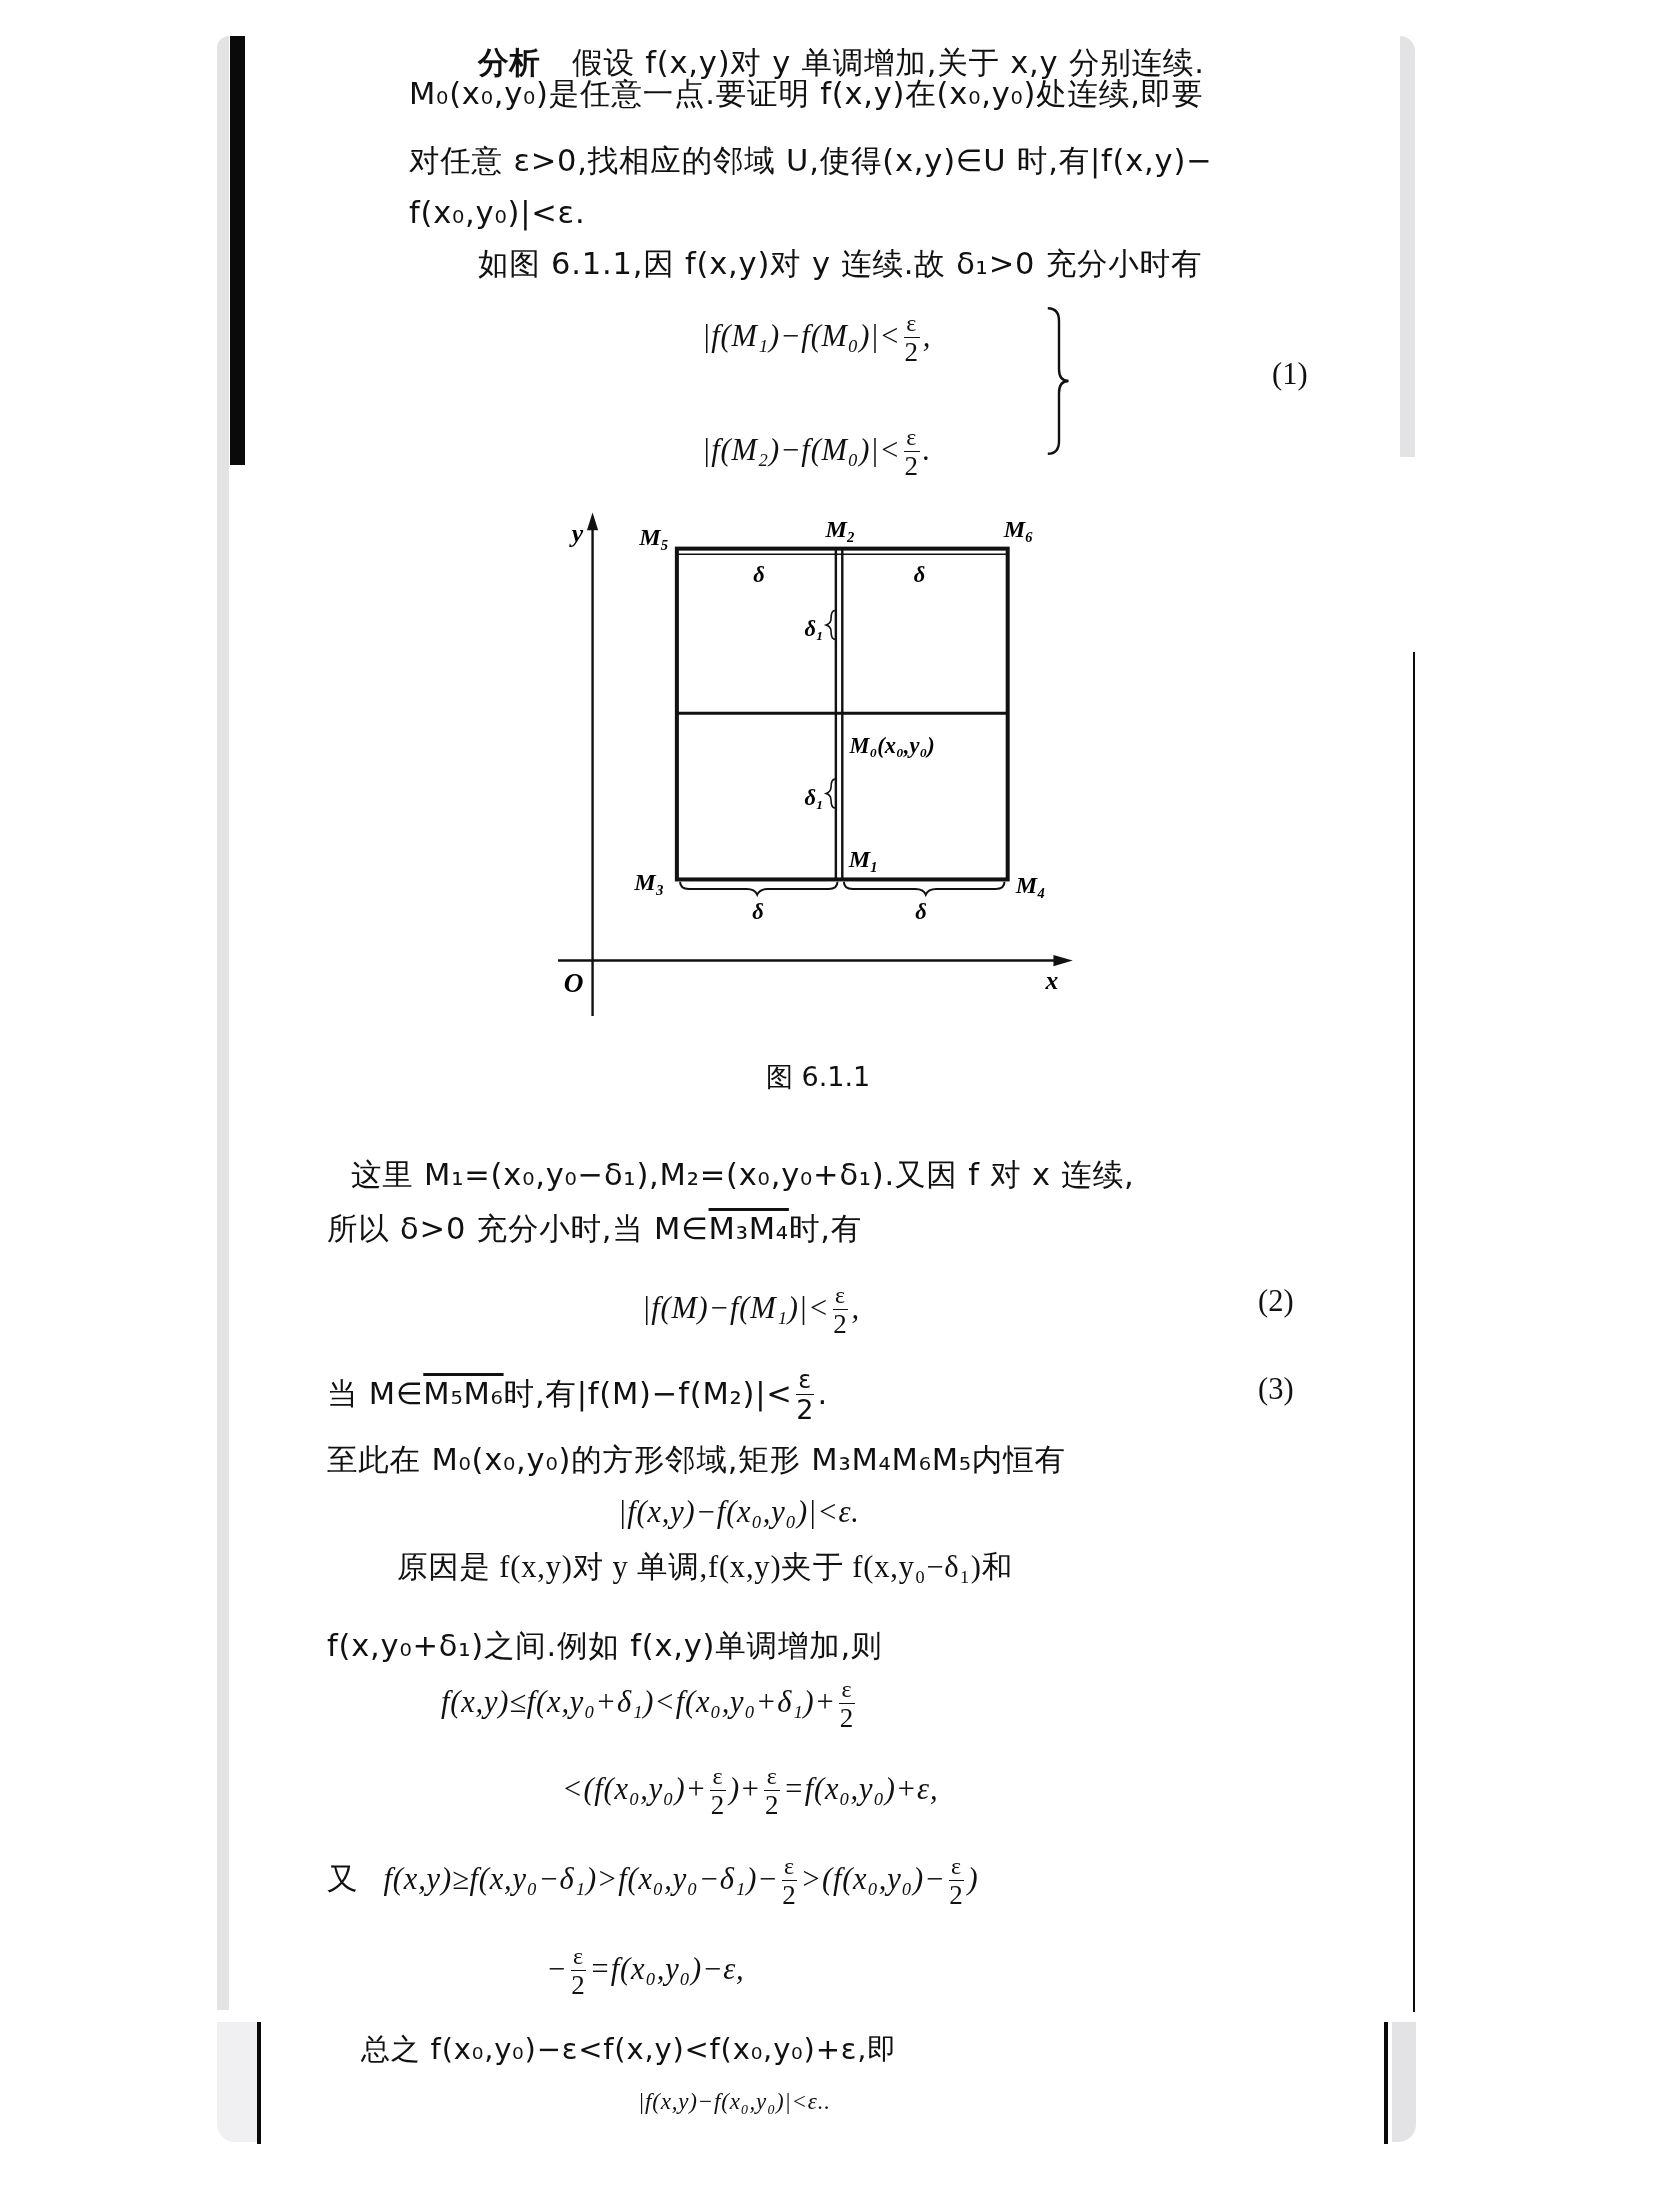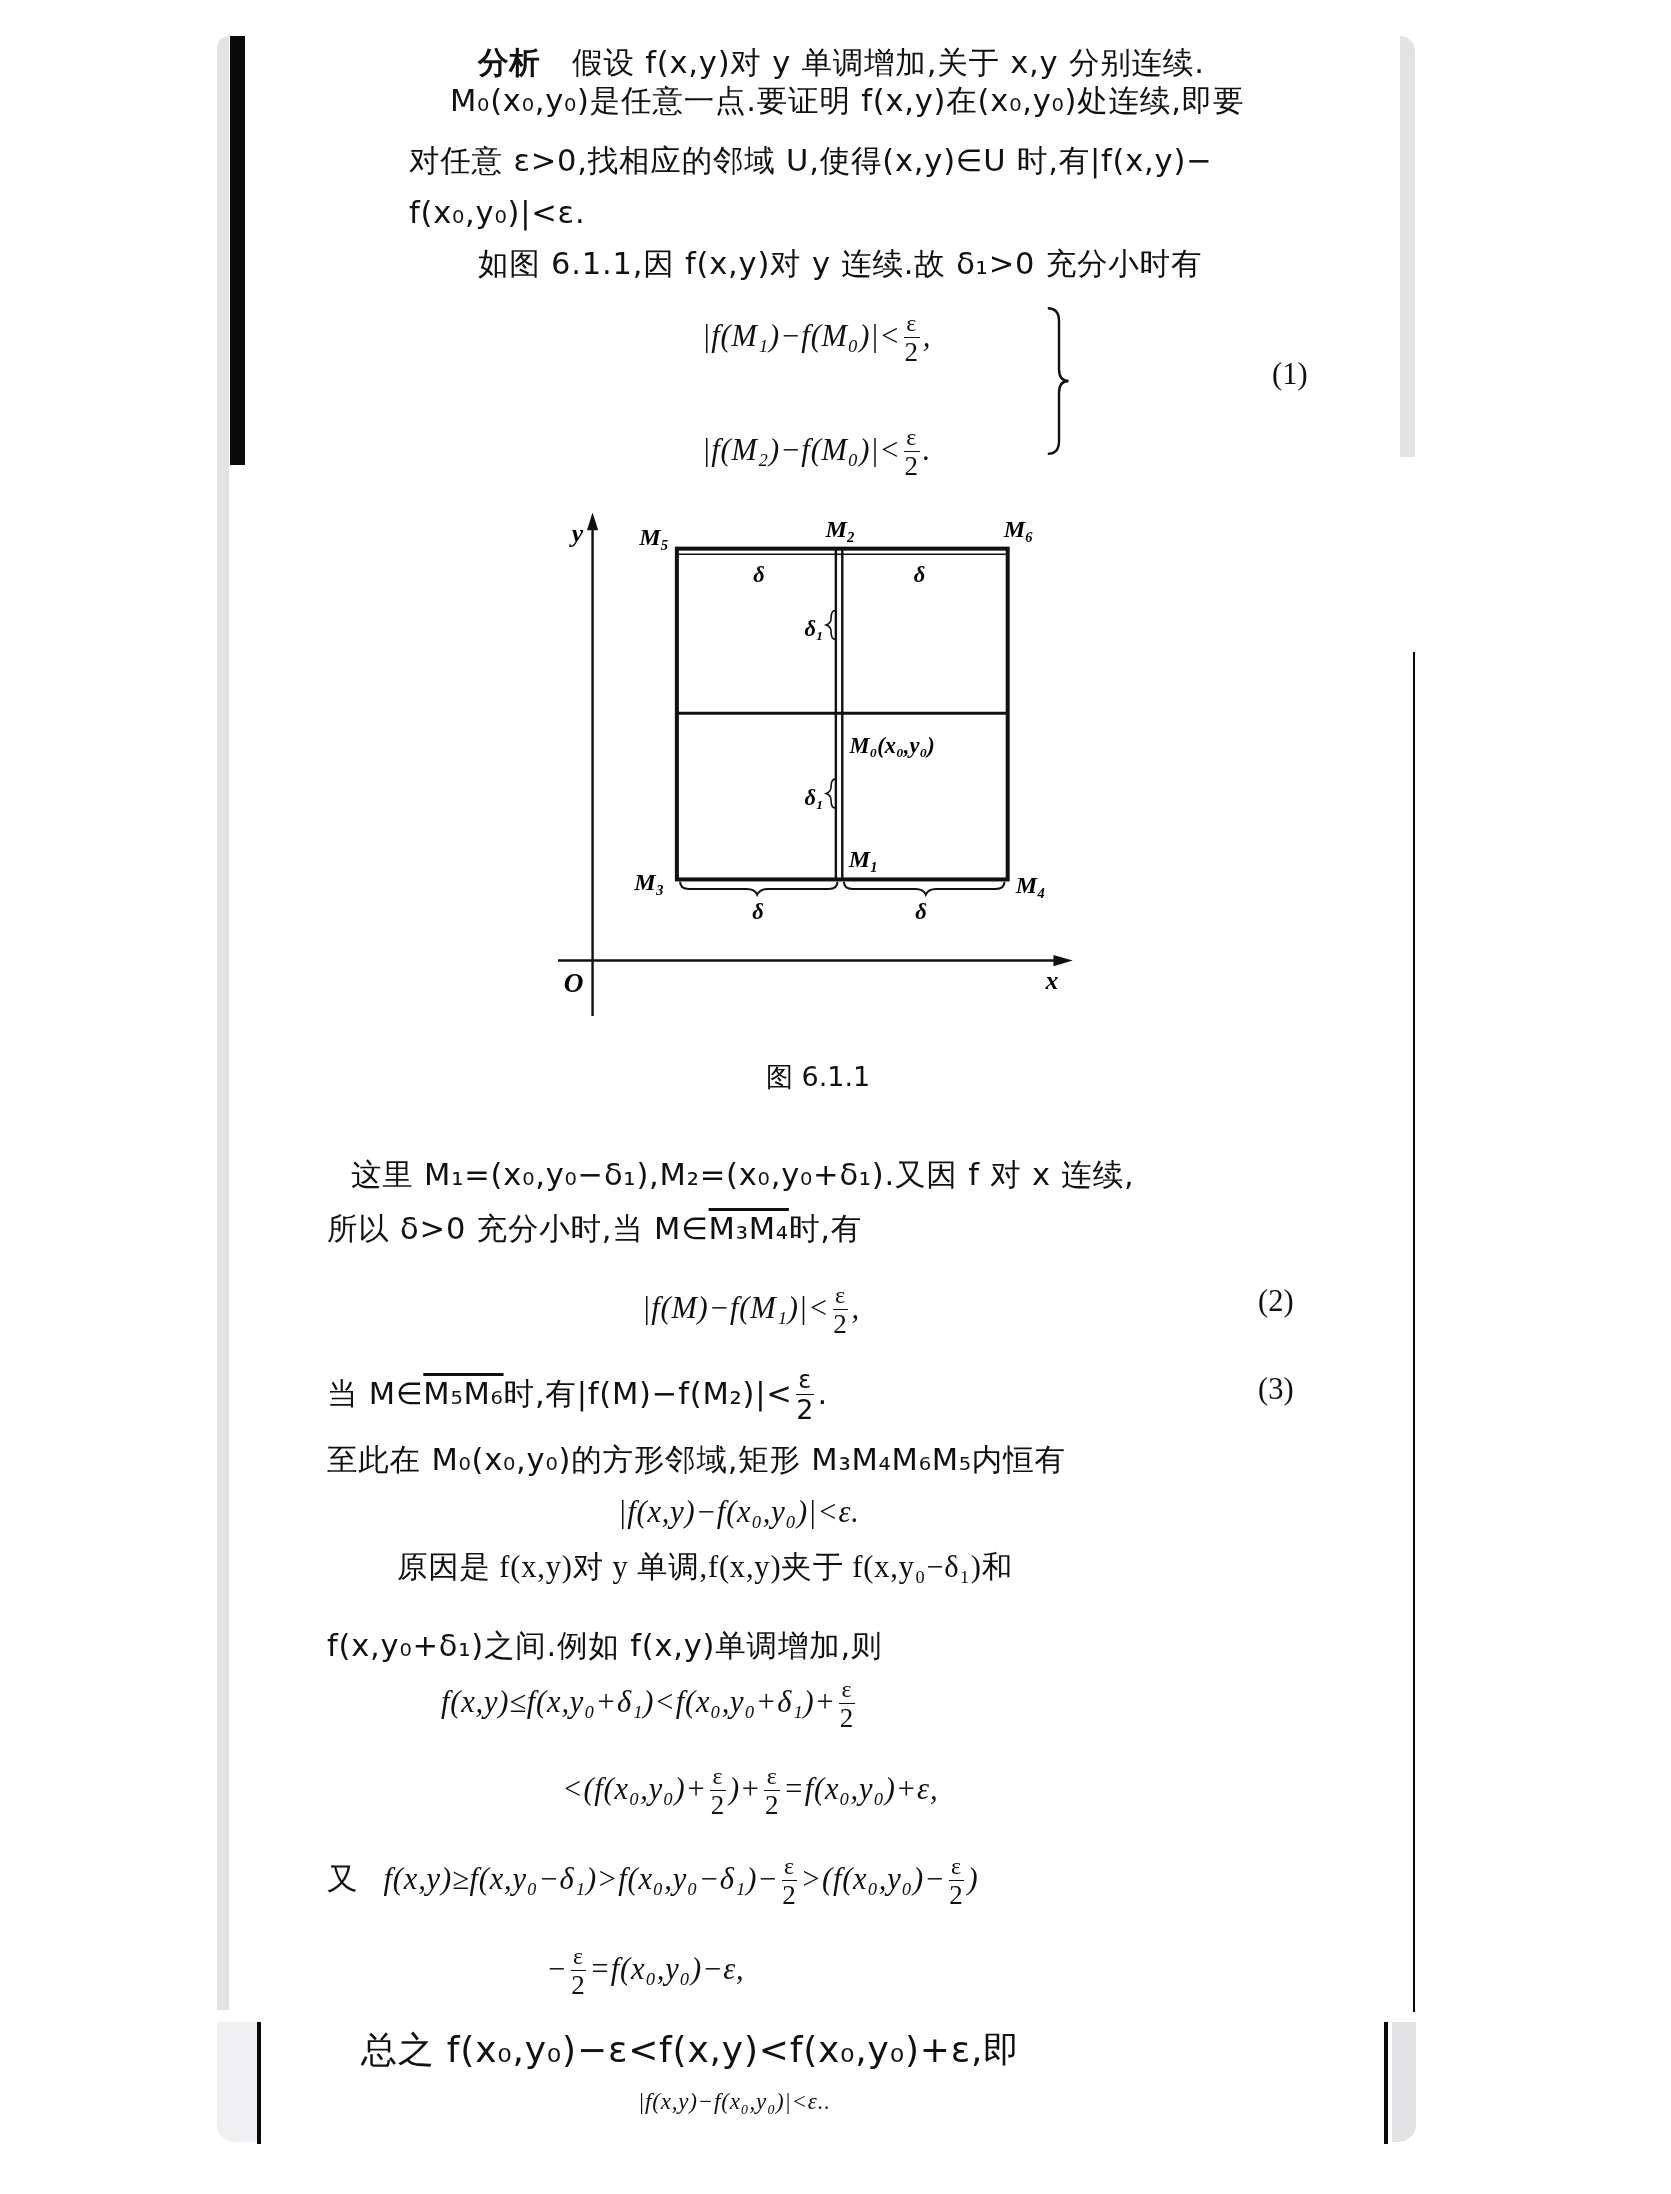--- a/index.html
+++ b/index.html
@@ -30,21 +30,21 @@
 
 <div class="abs gray-l" style="left:217px;top:2022px;width:44px;height:120px;border-bottom-left-radius:17.7px;background:#f0f0f2;"></div>
 <div class="abs black-bar" style="left:257px;top:2022px;width:4px;height:122px;"></div>
 <div class="abs black-bar" style="left:1384px;top:2022px;width:4px;height:122px;"></div>
 <div class="abs gray-r" style="left:1392px;top:2022px;width:24px;height:120px;border-bottom-right-radius:17.7px;"></div>
 
 <div class="line" style="left:478px;top:44px;">
   <span class="cn bold">分析</span>&nbsp;&nbsp;
   <span class="cn">假设 f(x,y)对 y 单调增加,关于 x,y 分别连续.</span>
 </div>
-<div class="line cn" style="left:409px;top:82px;margin-left:41px;">M₀(x₀,y₀)是任意一点.要证明 f(x,y)在(x₀,y₀)处连续,即要</div>
+<div class="line cn" style="left:409px;top:75px;">M₀(x₀,y₀)是任意一点.要证明 f(x,y)在(x₀,y₀)处连续,即要</div>
 <div class="line cn" style="left:409px;top:142px;">对任意 ε&gt;0,找相应的邻域 U,使得(x,y)∈U 时,有|f(x,y)−</div>
 <div class="line cn" style="left:409px;top:194px;">f(x₀,y₀)|&lt;ε.</div>
 <div class="line cn" style="left:478px;top:245px;">如图 6.1.1,因 f(x,y)对 y 连续.故 δ₁&gt;0 充分小时有</div>
 
 <div class="line math" style="left:702px;top:311px;">
   <span>|f(M₁)−f(M₀)|&lt;</span><span class="frac"><span class="num">ε</span><span class="den">2</span></span><span>,</span>
 </div>
 <div class="line math" style="left:702px;top:396px;margin-top:29px;">
   <span>|f(M₂)−f(M₀)|&lt;</span><span class="frac"><span class="num">ε</span><span class="den">2</span></span><span>.</span>
 </div>
@@ -117,15 +117,15 @@
 <div class="line math" style="left:562px;top:1764px;">
   <span>&lt;(f(x₀,y₀)+</span><span class="frac"><span class="num">ε</span><span class="den">2</span></span><span>)+</span><span class="frac"><span class="num">ε</span><span class="den">2</span></span><span>=f(x₀,y₀)+ε,</span>
 </div>
 <div class="line math" style="left:327px;top:1854px;">
   <span class="cn" style="font-style:normal;">又</span>&nbsp;&nbsp;&nbsp;<span>f(x,y)≥f(x,y₀−δ₁)&gt;f(x₀,y₀−δ₁)−</span><span class="frac"><span class="num">ε</span><span class="den">2</span></span><span>&gt;(f(x₀,y₀)−</span><span class="frac"><span class="num">ε</span><span class="den">2</span></span><span>)</span>
 </div>
 <div class="line math" style="left:546px;top:1944px;">
   <span>−</span><span class="frac"><span class="num">ε</span><span class="den">2</span></span><span>=f(x₀,y₀)−ε,</span>
 </div>
 
-<div class="line cn" style="left:361px;top:2031px;font-size:36px;">总之 f(x₀,y₀)−ε&lt;f(x,y)&lt;f(x₀,y₀)+ε,即</div>
+<div class="line cn" style="left:361px;top:2031px;font-size:29px;">总之 f(x₀,y₀)−ε&lt;f(x,y)&lt;f(x₀,y₀)+ε,即</div>
 <div class="line math" style="left:638px;top:2083px;font-size:23px;">|f(x,y)−f(x₀,y₀)|&lt;ε..</div>
 
 
 </body></html>

